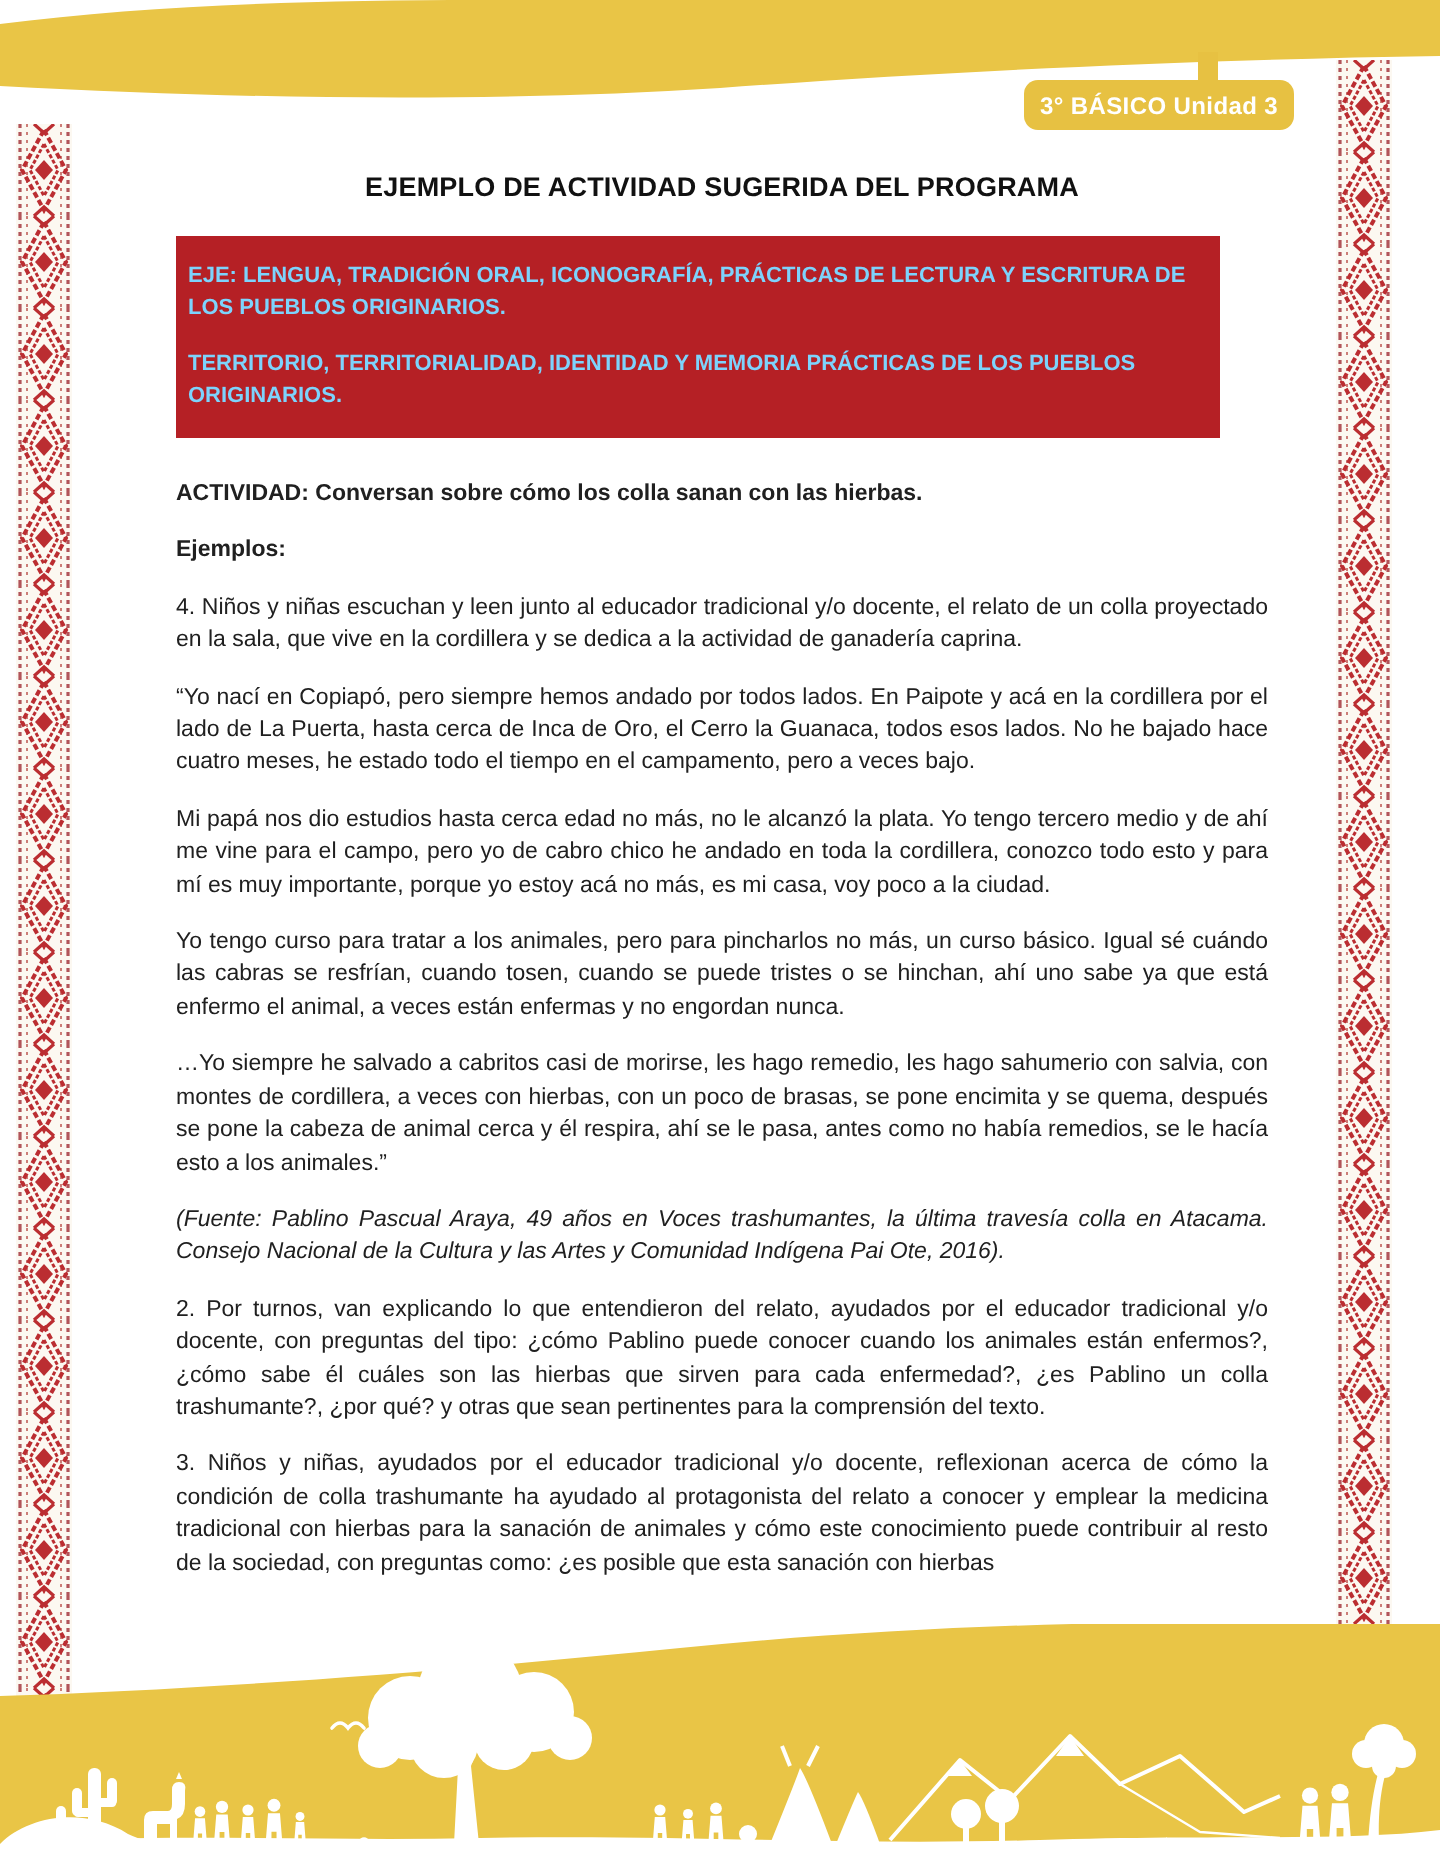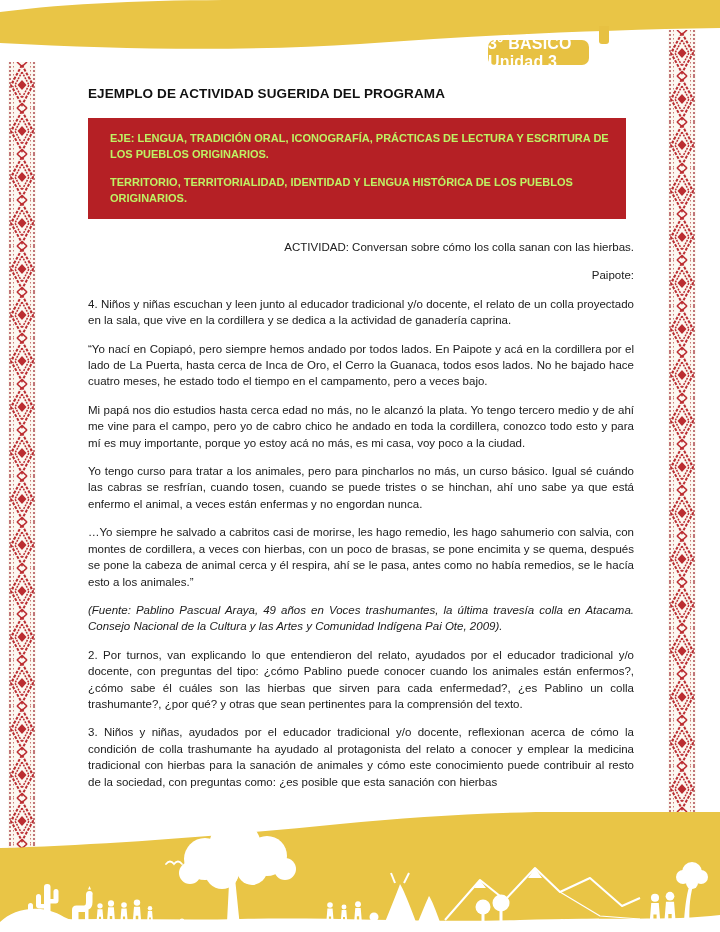--- a/index.html
+++ b/index.html
@@ -1,38 +1,38 @@
 <!DOCTYPE html>
 <html><head>
 <meta charset="utf-8">
 <style>
   html,body{margin:0;padding:0;background:#ffffff;}
   .page{position:relative;width:720px;height:932px;background:#ffffff;overflow:hidden;
         font-family:"Liberation Sans",sans-serif;color:#1d1d1d;}
   .layer{position:absolute;}
   
   .top-band{left:0;top:0;width:720px;height:72px;z-index:2;}
-  .badge{left:488px;top:40px;width:101px;height:25px;background:#e7c142;border-radius:7px;
+  .badge{left:512px;top:40px;width:135px;height:25px;background:#e7c142;border-radius:7px;
          z-index:3;display:flex;align-items:center;justify-content:center;
-         color:#ffffff;font-size:16px;font-weight:bold;letter-spacing:.2px;}
+         color:#ffffff;font-size:12px;font-weight:bold;letter-spacing:.2px;}
   .badge-tab{left:599px;top:26px;width:10px;height:18px;background:#e7c142;z-index:2;border-radius:0 0 3px 3px;}
   
   .strip-left{left:8px;top:62px;z-index:1;}
   .strip-right{left:668px;top:30px;z-index:1;}
   
   .footer{left:0;bottom:0;width:720px;height:120px;z-index:2;}
   
   .content{left:88px;top:86px;width:546px;z-index:4;}
-  .doc-title{font-weight:bold;font-size:13.5px;color:#111;margin:0 0 17px 0;letter-spacing:.1px;}
-  .eje-box{background:#b52025;color:#bef264;width:502px;padding:12px 14px 13px 22px;margin:0 0 0 0;}
+  .doc-title{text-align:center;font-weight:bold;font-size:13.5px;color:#111;margin:0 0 17px 0;letter-spacing:.1px;}
+  .eje-box{background:#b52025;color:#7dd3fc;width:502px;padding:12px 14px 13px 6px;margin:0 0 0 0;}
   .eje-box p{margin:0;font-size:11px;font-weight:bold;line-height:16px;}
   .eje-box p + p{margin-top:12px;}
   .body-text{margin-top:20px;width:546px;}
   .body-text p{margin:0 0 12px 0;font-size:11.5px;line-height:16.4px;text-align:justify;color:#202020;}
-  .body-text p.no-just{text-align:right;}
+  .body-text p.no-just{text-align:left;font-weight:bold;}
   .body-text p.source{font-style:italic;}
   .body-text p:last-child{margin-bottom:0;}
 </style>
 </head>
 <body>
 
 <div class="page">
 
   <svg class="layer top-band" viewBox="0 0 720 72" preserveAspectRatio="none" aria-hidden="true">
     <path fill="#e9c546" d="M0,12 C70,3 150,0 240,0 L720,0 L720,28
@@ -77,32 +77,32 @@
       </pattern>
     </defs>
     <rect width="28" height="806" fill="url(#patR)"></rect>
   </svg>
 
   <div class="layer content">
     <h1 class="doc-title">EJEMPLO DE ACTIVIDAD SUGERIDA DEL PROGRAMA</h1>
 
     <div class="eje-box">
       <p>EJE: LENGUA, TRADICIÓN ORAL, ICONOGRAFÍA, PRÁCTICAS DE LECTURA Y ESCRITURA DE LOS PUEBLOS ORIGINARIOS.</p>
-      <p>TERRITORIO, TERRITORIALIDAD, IDENTIDAD Y LENGUA HISTÓRICA DE LOS PUEBLOS ORIGINARIOS.</p>
+      <p>TERRITORIO, TERRITORIALIDAD, IDENTIDAD Y MEMORIA PRÁCTICAS DE LOS PUEBLOS ORIGINARIOS.</p>
     </div>
 
     <div class="body-text">
       <p class="no-just">ACTIVIDAD: Conversan sobre cómo los colla sanan con las hierbas.</p>
-      <p class="no-just">Paipote:</p>
+      <p class="no-just">Ejemplos:</p>
       <p>4. Niños y niñas escuchan y leen junto al educador tradicional y/o docente, el relato de un colla proyectado en la sala, que vive en la cordillera y se dedica a la actividad de ganadería caprina.</p>
       <p>“Yo nací en Copiapó, pero siempre hemos andado por todos lados. En Paipote y acá en la cordillera por el lado de La Puerta, hasta cerca de Inca de Oro, el Cerro la Guanaca, todos esos lados. No he bajado hace cuatro meses, he estado todo el tiempo en el campamento, pero a veces bajo.</p>
       <p>Mi papá nos dio estudios hasta cerca edad no más, no le alcanzó la plata. Yo tengo tercero medio y de ahí me vine para el campo, pero yo de cabro chico he andado en toda la cordillera, conozco todo esto y para mí es muy importante, porque yo estoy acá no más, es mi casa, voy poco a la ciudad.</p>
       <p>Yo tengo curso para tratar a los animales, pero para pincharlos no más, un curso básico. Igual sé cuándo las cabras se resfrían, cuando tosen, cuando se puede tristes o se hinchan, ahí uno sabe ya que está enfermo el animal, a veces están enfermas y no engordan nunca.</p>
       <p>…Yo siempre he salvado a cabritos casi de morirse, les hago remedio, les hago sahumerio con salvia, con montes de cordillera, a veces con hierbas, con un poco de brasas, se pone encimita y se quema, después se pone la cabeza de animal cerca y él respira, ahí se le pasa, antes como no había remedios, se le hacía esto a los animales.”</p>
-      <p class="source">(Fuente: Pablino Pascual Araya, 49 años en Voces trashumantes, la última travesía colla en Atacama. Consejo Nacional de la Cultura y las Artes y Comunidad Indígena Pai Ote, 2009).</p>
+      <p class="source">(Fuente: Pablino Pascual Araya, 49 años en Voces trashumantes, la última travesía colla en Atacama. Consejo Nacional de la Cultura y las Artes y Comunidad Indígena Pai Ote, 2016).</p>
       <p>2. Por turnos, van explicando lo que entendieron del relato, ayudados por el educador tradicional y/o docente, con preguntas del tipo: ¿cómo Pablino puede conocer cuando los animales están enfermos?, ¿cómo sabe él cuáles son las hierbas que sirven para cada enfermedad?, ¿es Pablino un colla trashumante?, ¿por qué? y otras que sean pertinentes para la comprensión del texto.</p>
       <p>3. Niños y niñas, ayudados por el educador tradicional y/o docente, reflexionan acerca de cómo la condición de colla trashumante ha ayudado al protagonista del relato a conocer y emplear la medicina tradicional con hierbas para la sanación de animales y cómo este conocimiento puede contribuir al resto de la sociedad, con preguntas como: ¿es posible que esta sanación con hierbas</p>
     </div>
   </div>
 
   <svg class="layer footer" viewBox="0 0 720 120" preserveAspectRatio="none" aria-hidden="true">
     <path fill="#e9c546" d="M0,36 C100,33 220,24 340,12 C460,0 580,-3 720,0 L720,120 L0,120 Z"></path>
     <g fill="#ffffff">
 
       <path d="M0,110 C80,104 160,109 240,107 C340,105 420,111 520,108 C610,105 670,109 720,103 L720,120 L0,120 Z"></path>

